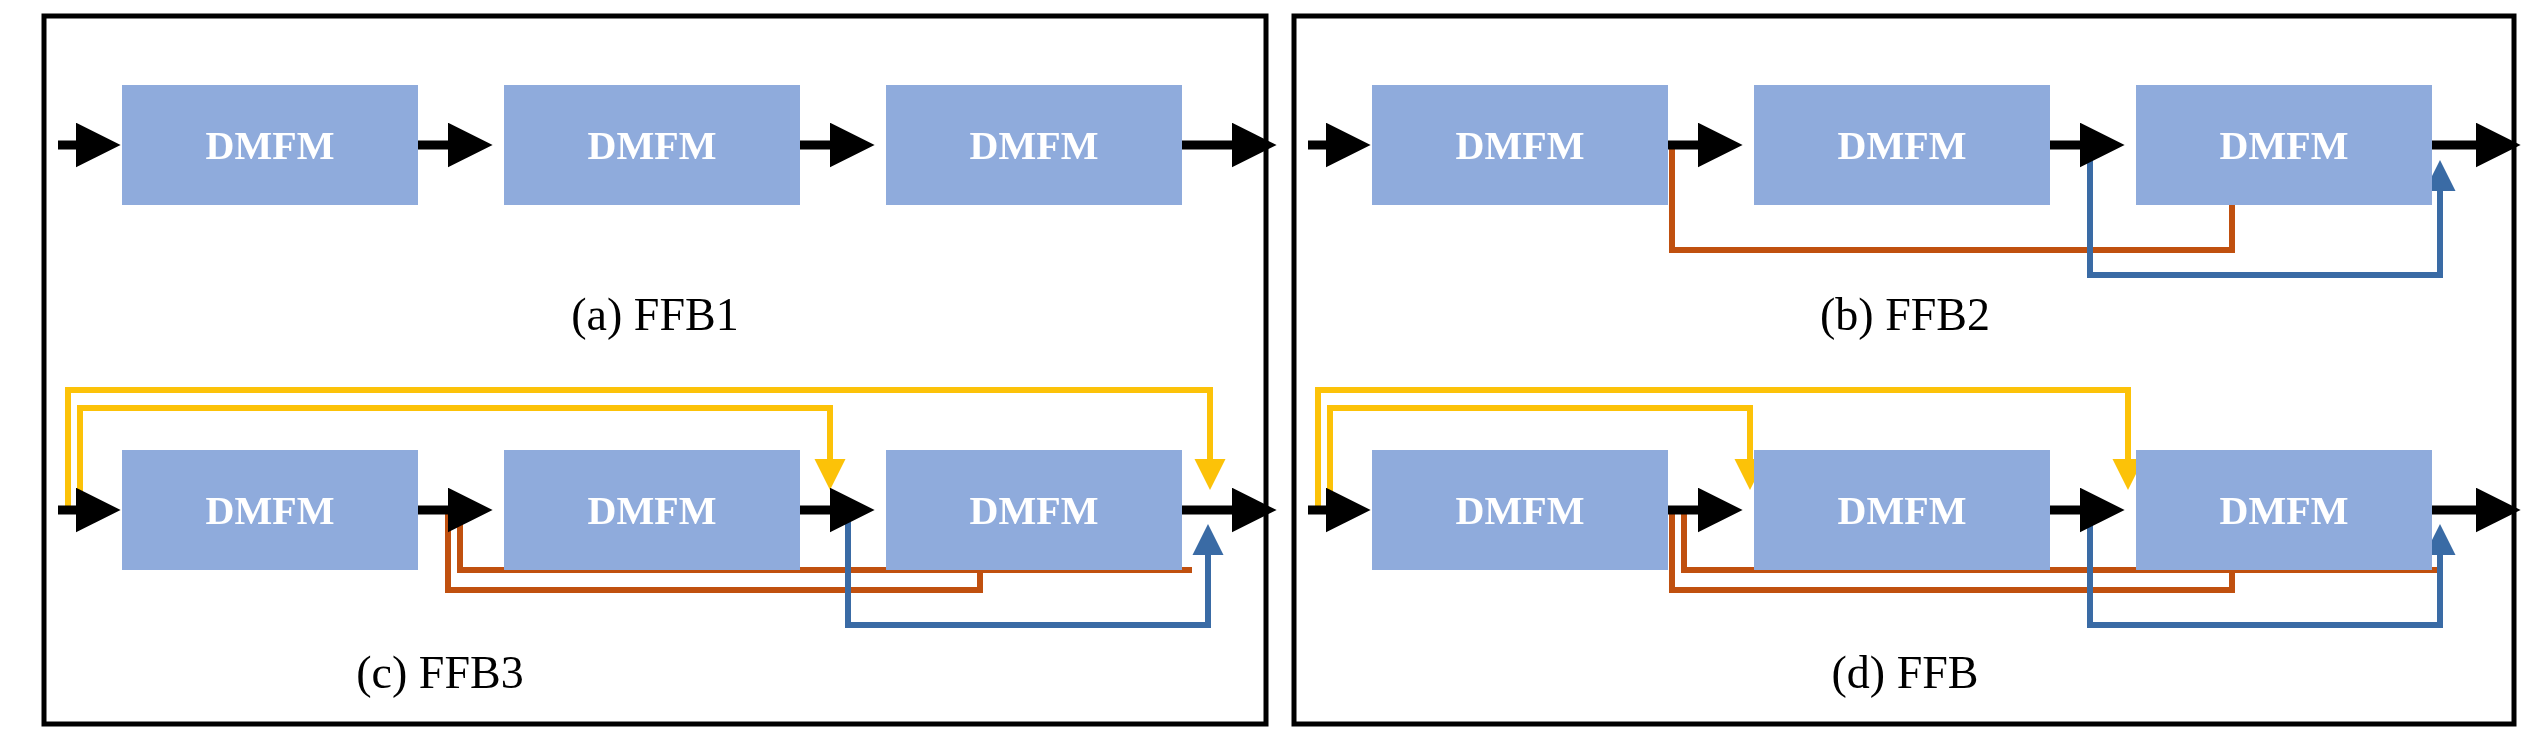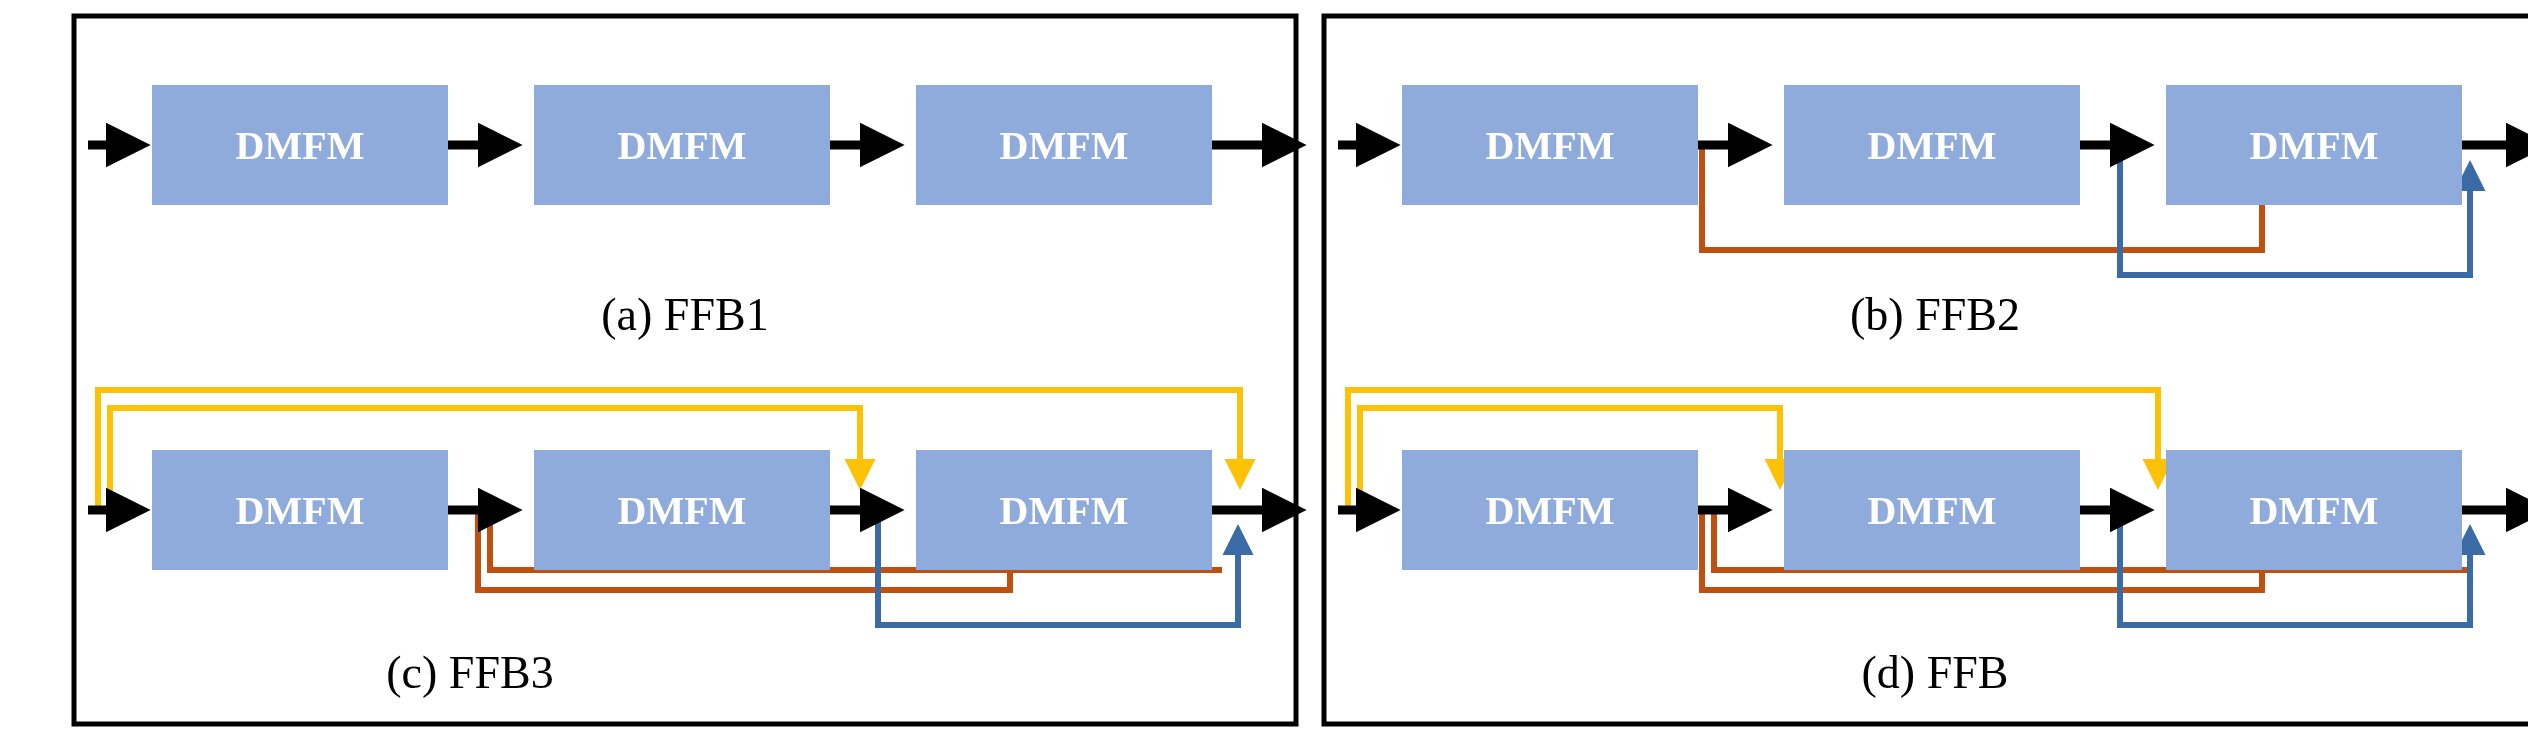--- a/index.html
+++ b/index.html
@@ -10,21 +10,20 @@
   body {
     width: 2528px;
     height: 746px;
     font-family: "Liberation Serif", serif;
     overflow: hidden;
   }
   #figure-root {
     position: relative;
     width: 2060px;
     height: 746px;
-    padding-left: 30px;
   }
   svg.panel-svg {
     display: block;
   }
   .blk-label {
     font-family: "Liberation Serif", serif;
     font-weight: bold;
     font-size: 40px;
     fill: #ffffff;
   }

